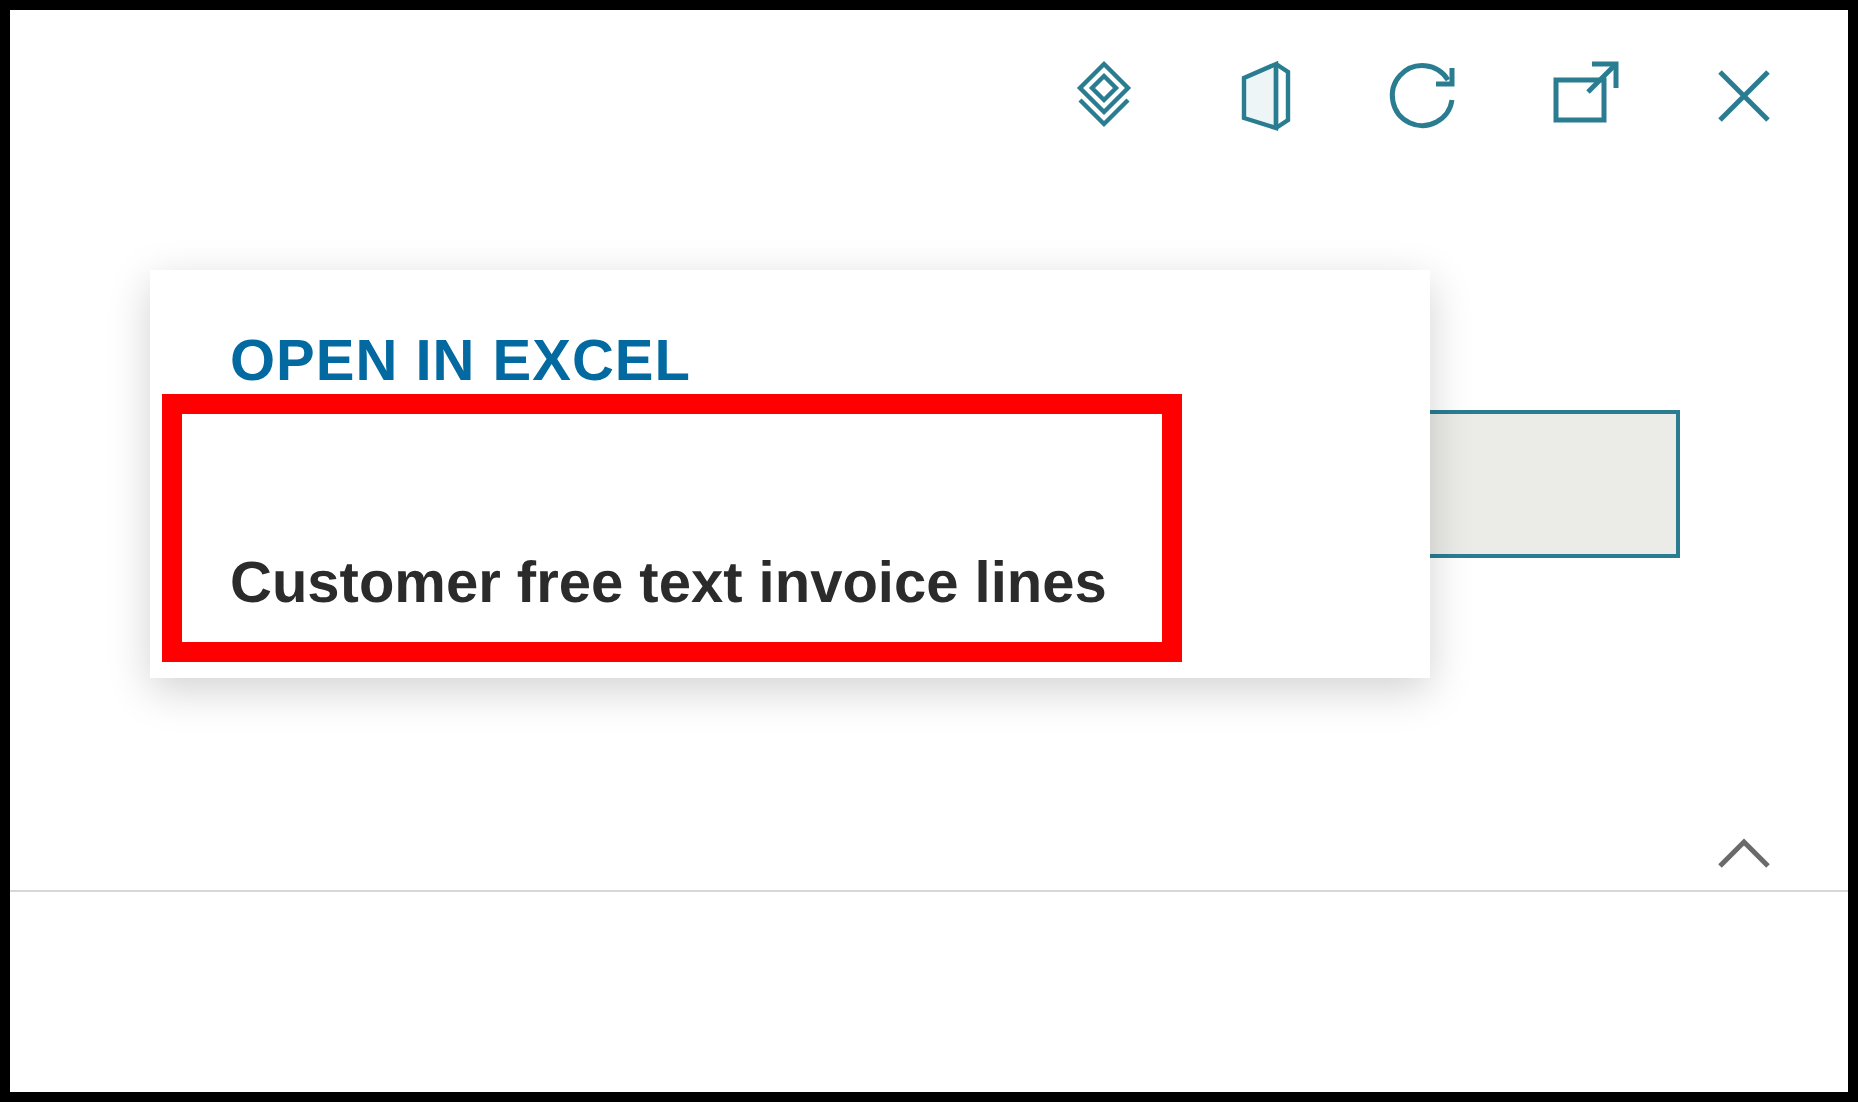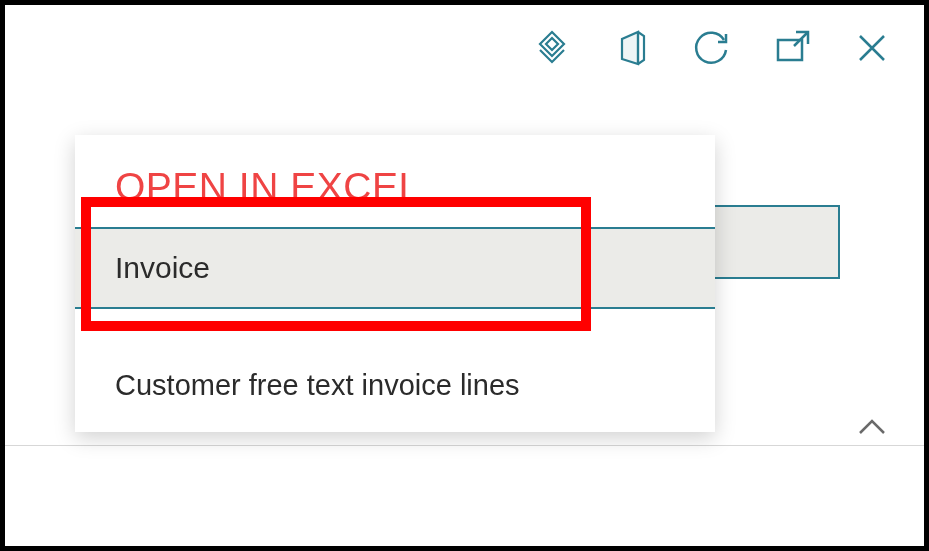--- a/index.html
+++ b/index.html
@@ -34,23 +34,23 @@
       position: absolute;
       top: 130px;
       left: 70px;
       width: 640px;
       background: #ffffff;
       box-shadow: 0 6px 20px rgba(0,0,0,0.18);
       padding-top: 30px;
       padding-bottom: 30px;
     }
     .section-heading {
-      font-size: 39px;
-      font-weight: 400;
-      color: #ef4444;
+      font-size: 29px;
+      font-weight: 700;
+      color: #0369a1;
       letter-spacing: 0.5px;
       padding: 0 40px 18px 40px;
     }
     .menu-item {
       font-size: 30px;
       font-weight: 400;
       color: #2b2b2b;
       padding: 18px 40px;
       cursor: pointer;
       position: relative;
@@ -99,21 +99,21 @@
     .hr-line {
       position: absolute;
       top: 440px;
       left: 0;
       right: 0;
       border-top: 1px solid #d7d7d7;
       z-index: 0;
     }
     .section2-item {
       font-size: 29px;
-      font-weight: 400;
+      font-weight: 700;
       color: #2b2b2b;
       padding: 10px 40px 0 40px;
       cursor: pointer;
     }
   </style>
 </head>
 <body>
 
 <div class="toolbar">
   <div class="toolbar-icon">
@@ -149,23 +149,20 @@
     </svg>
   </div>
 </div>
 
 <div class="hr-line"></div>
 
 <div class="selected-extension"></div>
 
 <div class="dropdown-panel">
   <div class="section-heading">OPEN IN EXCEL</div>
-  <div class="menu-item selected">
-    <span>Invoice</span>
-  </div>
   <div class="section-gap"></div>
   <div class="section2-item">
     <span>Customer free text invoice lines</span>
   </div>
 </div>
 
 <div class="highlight-box"></div>
 
 <div class="chevron-up">
   <svg viewBox="0 0 40 40" fill="none" stroke="#6a6a6a" stroke-width="2.5">

